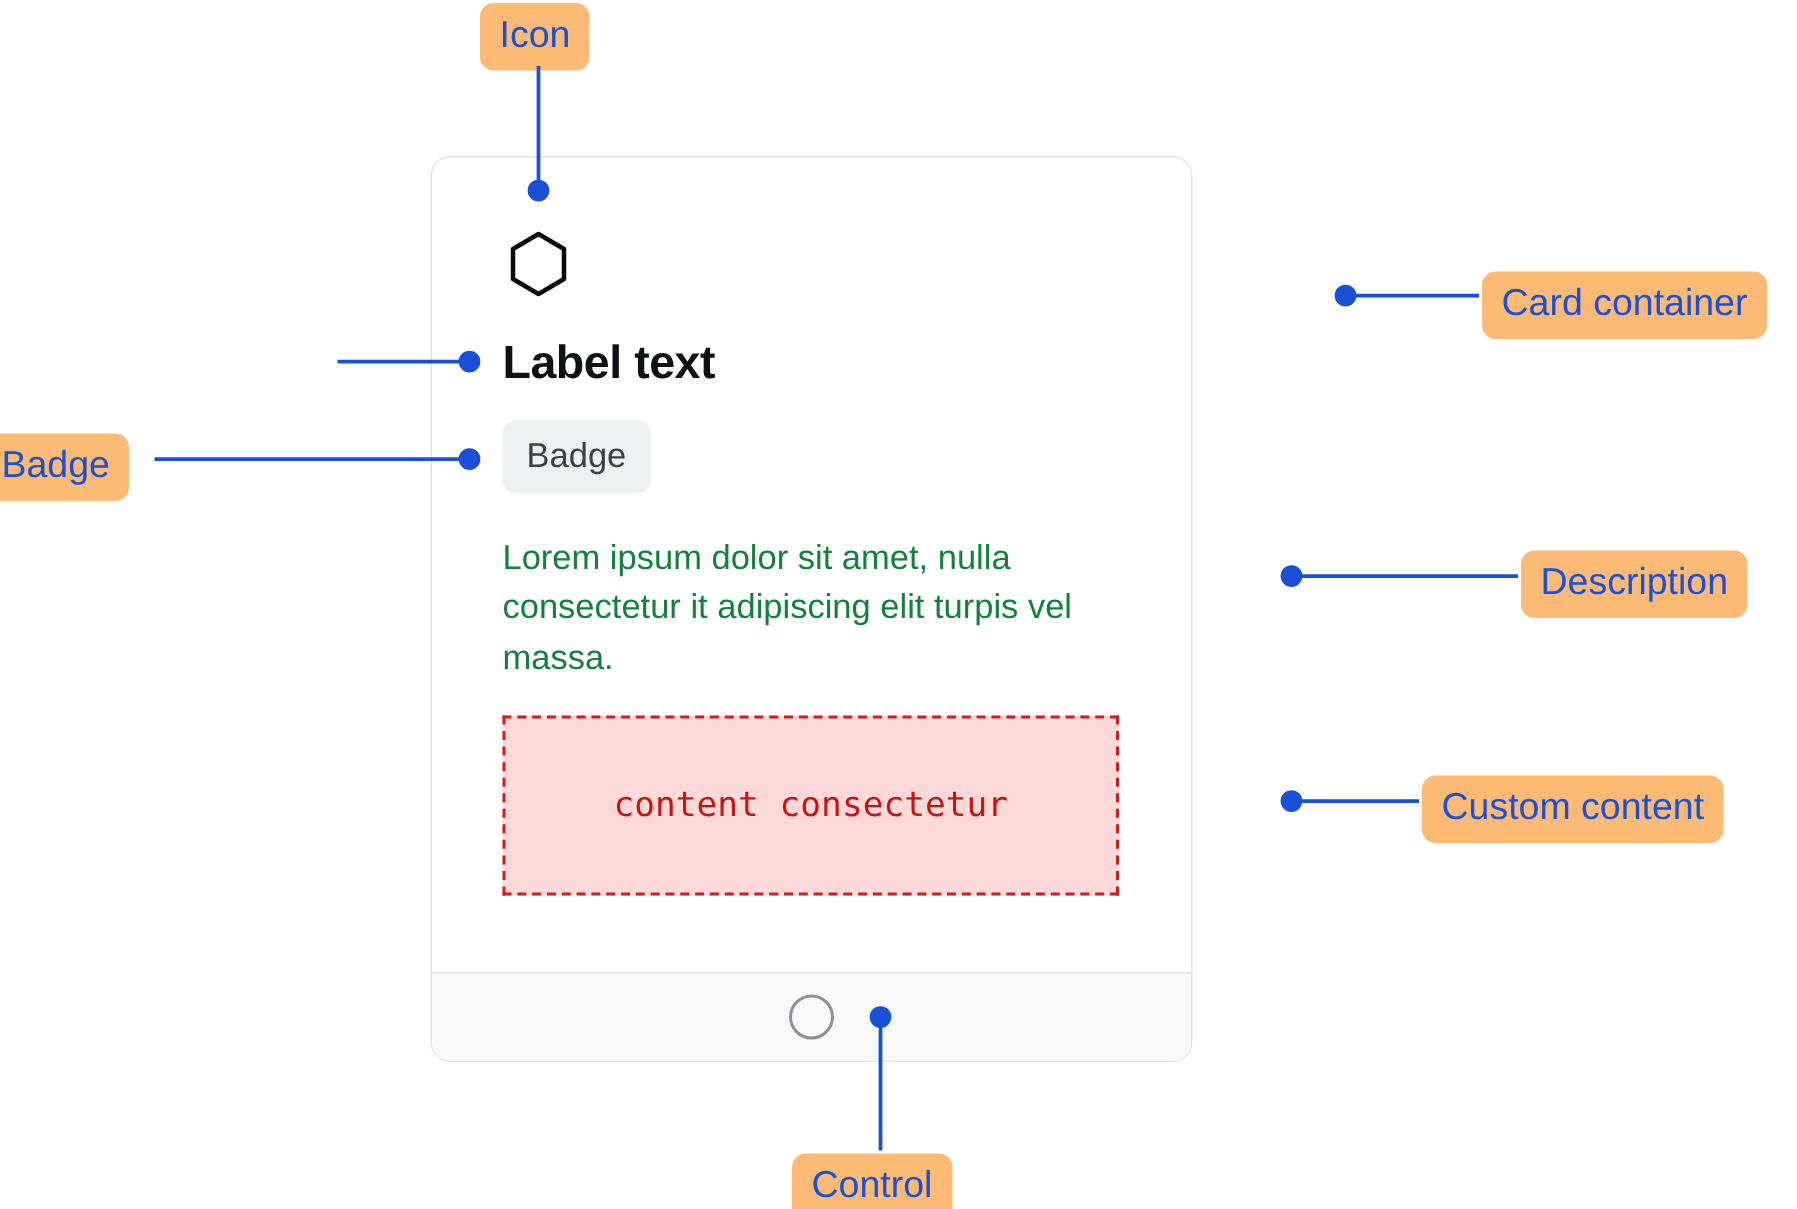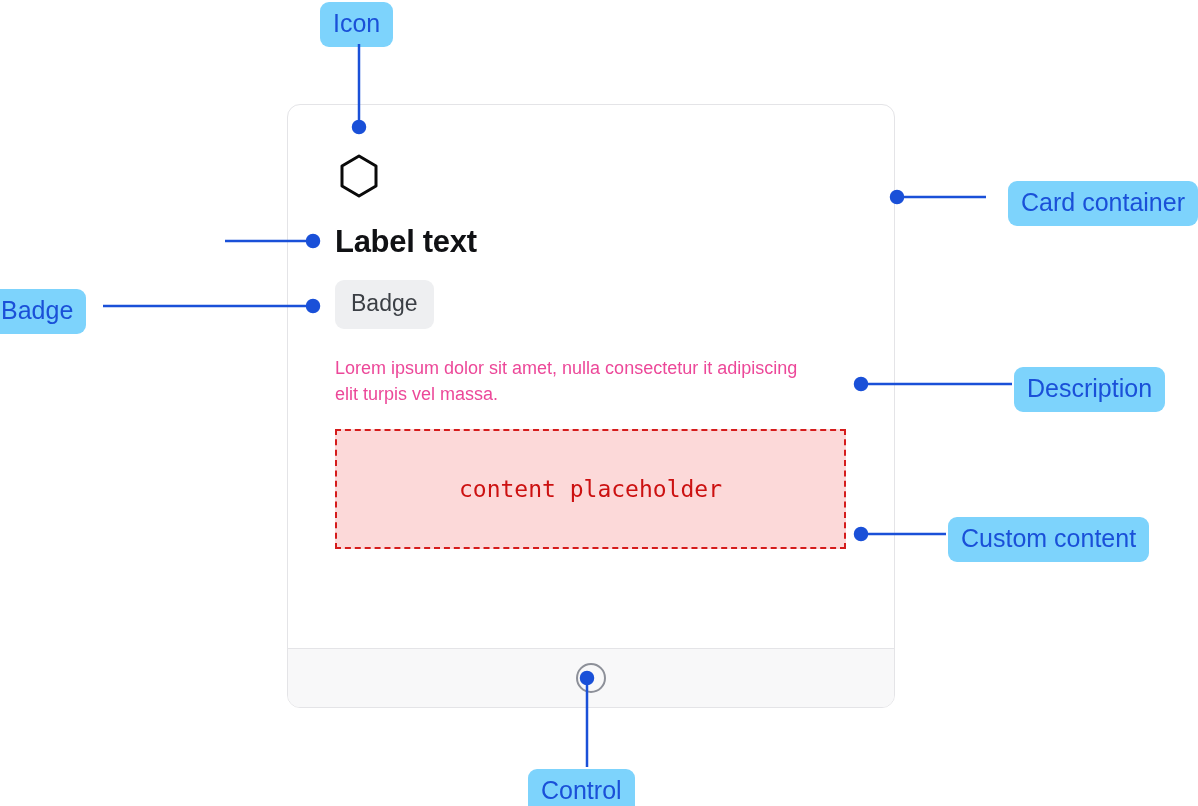--- a/index.html
+++ b/index.html
@@ -25,36 +25,36 @@
     position: absolute;
     left: 0;
     top: 0;
     width: 1198px;
     height: 806px;
     pointer-events: none;
   }
 
   .callout {
     position: absolute;
-    background: #7dd3fc;
+    background: #fdba74;
     color: #1a50d8;
     border-radius: 9px;
     font-size: 25px;
     line-height: 1;
     padding: 9px 13px 11px 13px;
     white-space: nowrap;
     font-family: "Liberation Sans", sans-serif;
   }
 
   
   #card {
     position: absolute;
     left: 287px;
     top: 104px;
-    width: 608px;
+    width: 508px;
     height: 604px;
     box-sizing: border-box;
     border: 1px solid #e4e4e7;
     border-radius: 13px;
     background: #ffffff;
     display: flex;
     flex-direction: column;
     overflow: hidden;
   }
 
@@ -85,23 +85,23 @@
     background: #eeeff1;
     color: #3b3f45;
     font-size: 23px;
     line-height: 1;
     padding: 12px 16px 14px 16px;
     border-radius: 9px;
   }
 
   .card-description {
     margin: 26px 0 0 0;
-    font-size: 18px;
+    font-size: 23px;
     line-height: 1.45;
-    color: #ec4899;
+    color: #15803d;
     max-width: 480px;
   }
 
   .card-placeholder {
     margin-top: 22px;
     height: 120px;
     box-sizing: border-box;
     background: #fcd9d9;
     border: 2px dashed #d51c1c;
     display: flex;
@@ -144,31 +144,31 @@
         <polygon points="24,4 41,14 41,34 24,44 7,34 7,14" fill="none" stroke="#0a0a0a" stroke-width="3" stroke-linejoin="round"></polygon>
       </svg>
 
       <h1 class="card-label">Label text</h1>
 
       <div><span class="card-badge">Badge</span></div>
 
       <p class="card-description">Lorem ipsum dolor sit amet, nulla consectetur it adipiscing elit turpis vel massa.</p>
 
       <div class="card-placeholder">
-        <span>content placeholder</span>
+        <span>content consectetur</span>
       </div>
     </div>
 
     <div id="card-footer">
       <div class="footer-control"></div>
     </div>
   </div>
 
   <div class="callout" style="left:320px; top:2px;">Icon</div>
-  <div class="callout" style="left:988px; top:181px;margin-left:20px;">Card container</div>
+  <div class="callout" style="left:988px; top:181px;">Card container</div>
   <div class="callout" style="left:-12px; top:289px;">Badge</div>
   <div class="callout" style="left:948px; top:517px;">Custom content</div>
   <div class="callout" style="left:1014px;top:367px;">Description</div>
   <div class="callout" style="left:528px; top:769px;">Control</div>
 
   <svg id="annotation-svg">
     <g stroke="#1a50d8" stroke-width="2.5" fill="#1a50d8">
 
       <line x1="359" y1="44" x2="359" y2="127"></line>
       <circle cx="359" cy="127" r="6"></circle>

